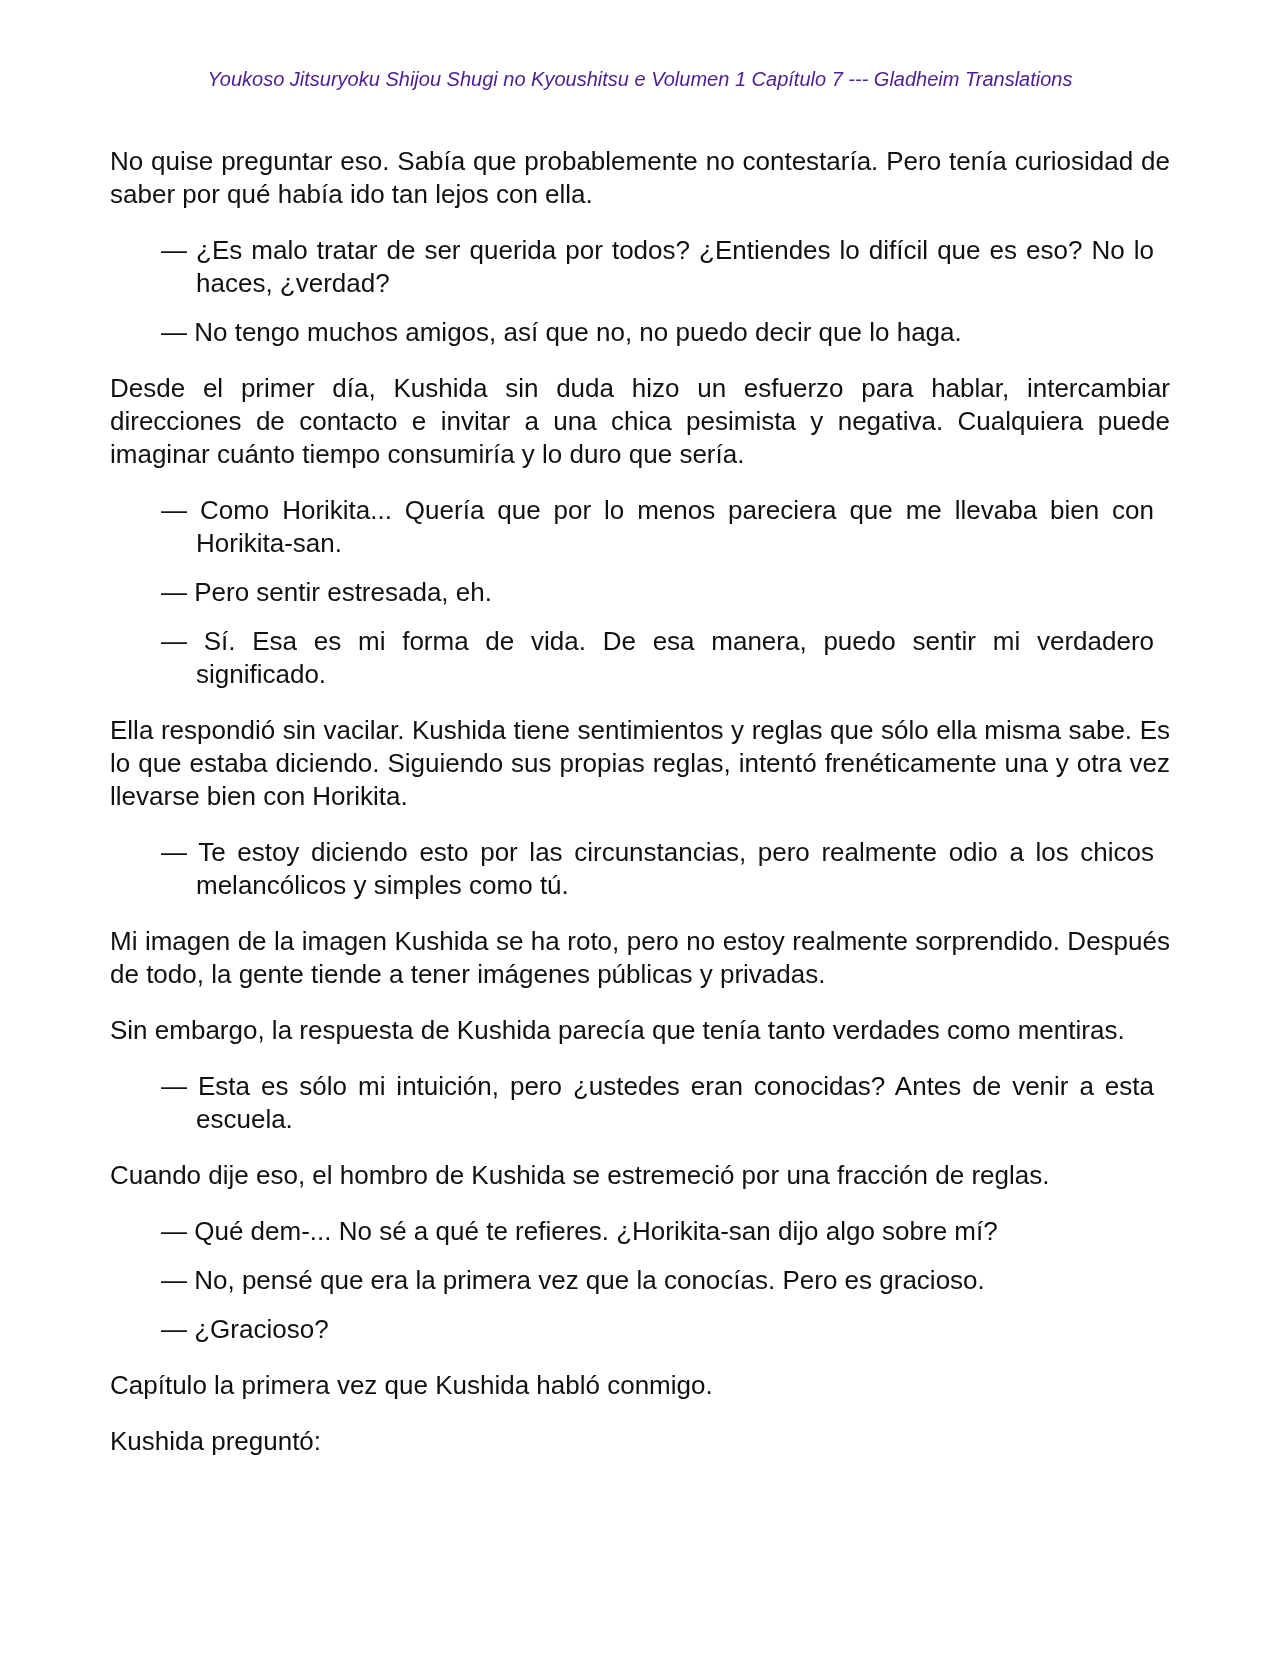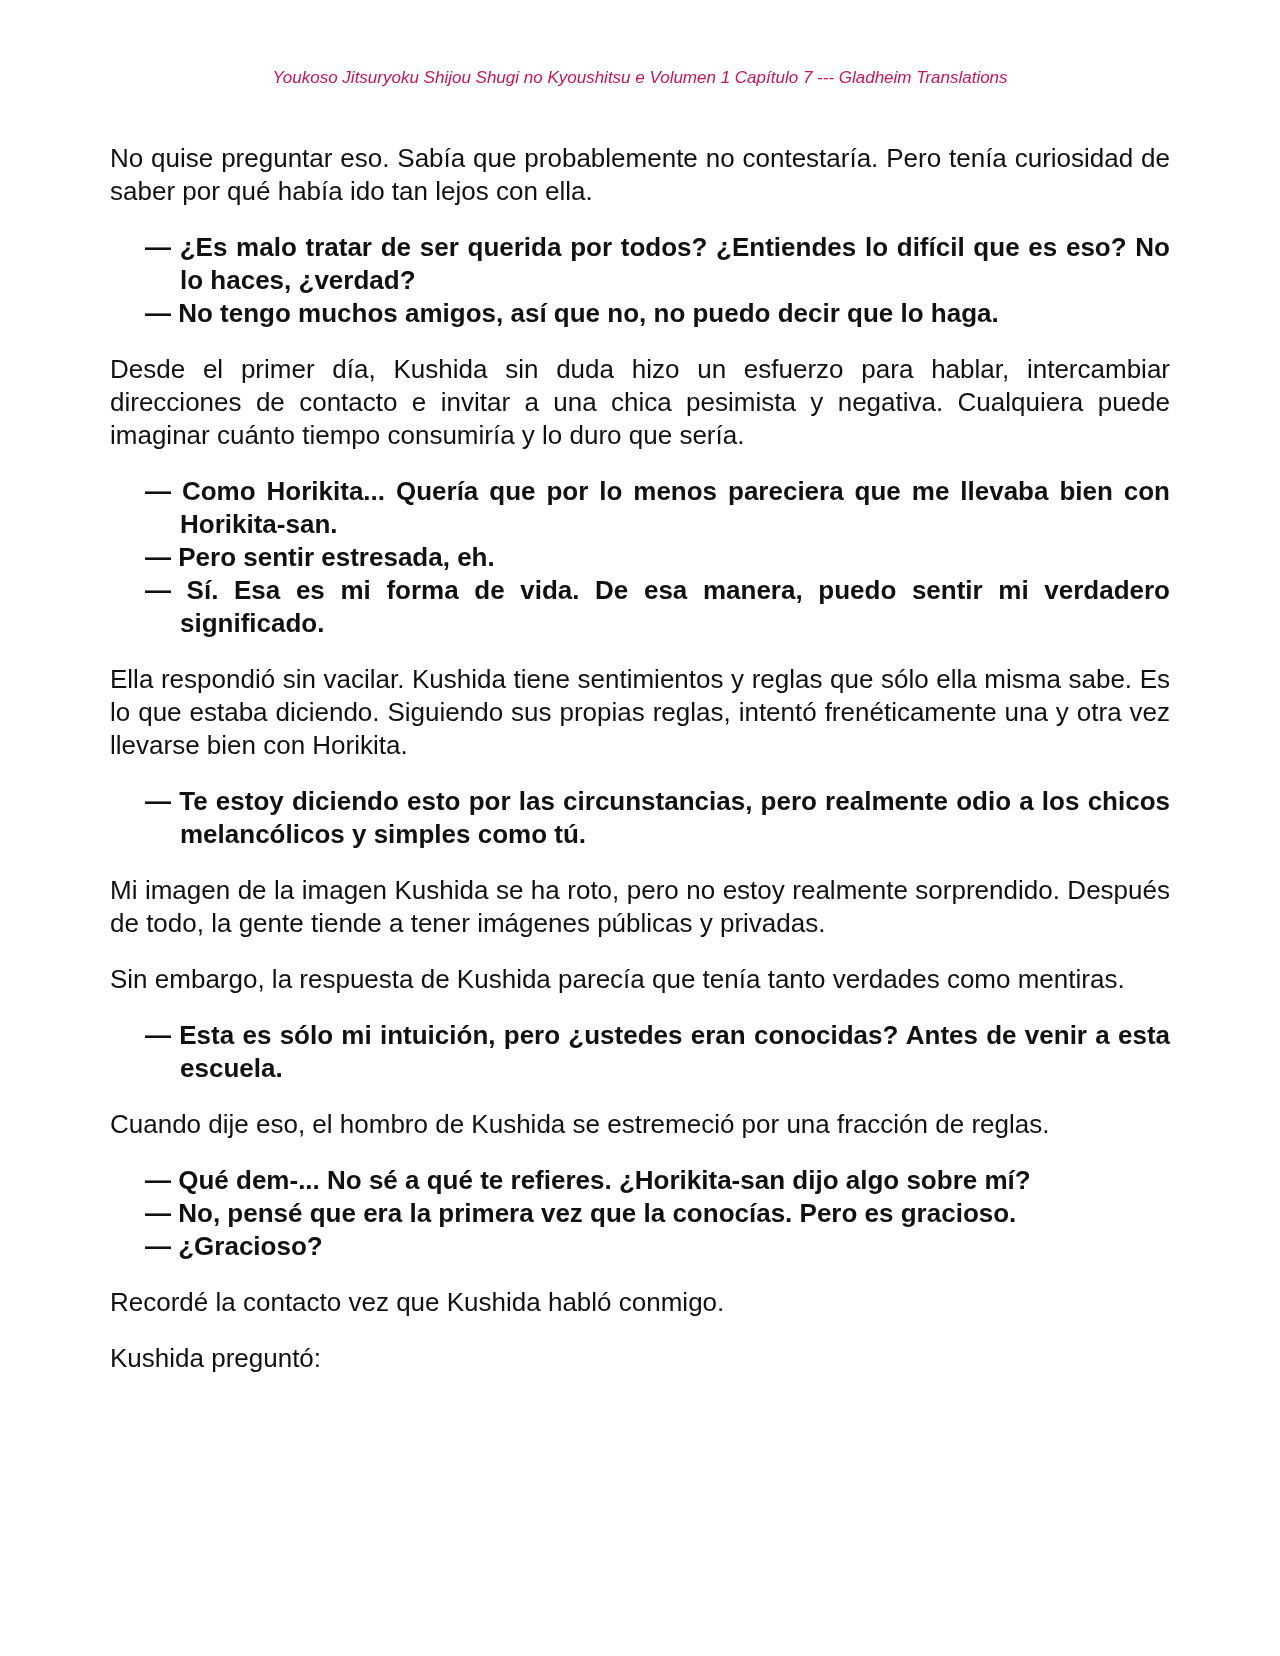--- a/index.html
+++ b/index.html
@@ -11,41 +11,40 @@
     width: 1280px;
     min-height: 1656px;
     margin: 0 auto;
     background: #ffffff;
     color: #111111;
     padding: 68px 110px 80px 110px;
   }
   .header-line {
     text-align: center;
     font-style: italic;
-    font-size: 17px;
-    color: #be185d;
+    font-size: 20px;
+    color: #4c1d95;
     margin-bottom: 54px;
   }
   .content {
     font-size: 26px;
     line-height: 33px;
   }
   .para {
     text-align: justify;
     margin: 0 0 23px 0;
   }
   .dialogue {
     margin: 0 0 23px 0;
   }
   .dialogue .line {
     text-align: justify;
     padding-left: 70px;
     text-indent: -35px;
-    margin: 0;
-    font-weight: bold;
+    margin: 16px;
   }
 </style>
 </head>
 <body>
 
 <div class="page">
 
   <div class="header-line">Youkoso Jitsuryoku Shijou Shugi no Kyoushitsu e Volumen 1 Capítulo 7 --- Gladheim Translations</div>
 
   <div class="content">
@@ -80,19 +79,19 @@
     </div>
 
     <p class="para">Cuando dije eso, el hombro de Kushida se estremeció por una fracción de reglas.</p>
 
     <div class="dialogue">
       <p class="line">— Qué dem-... No sé a qué te refieres. ¿Horikita-san dijo algo sobre mí?</p>
       <p class="line">— No, pensé que era la primera vez que la conocías. Pero es gracioso.</p>
       <p class="line">— ¿Gracioso?</p>
     </div>
 
-    <p class="para">Recordé la contacto vez que Kushida habló conmigo.</p>
+    <p class="para">Capítulo la primera vez que Kushida habló conmigo.</p>
 
 
     <p class="para">Kushida preguntó:</p>
 
   </div>
 </div>
 
 </body></html>

